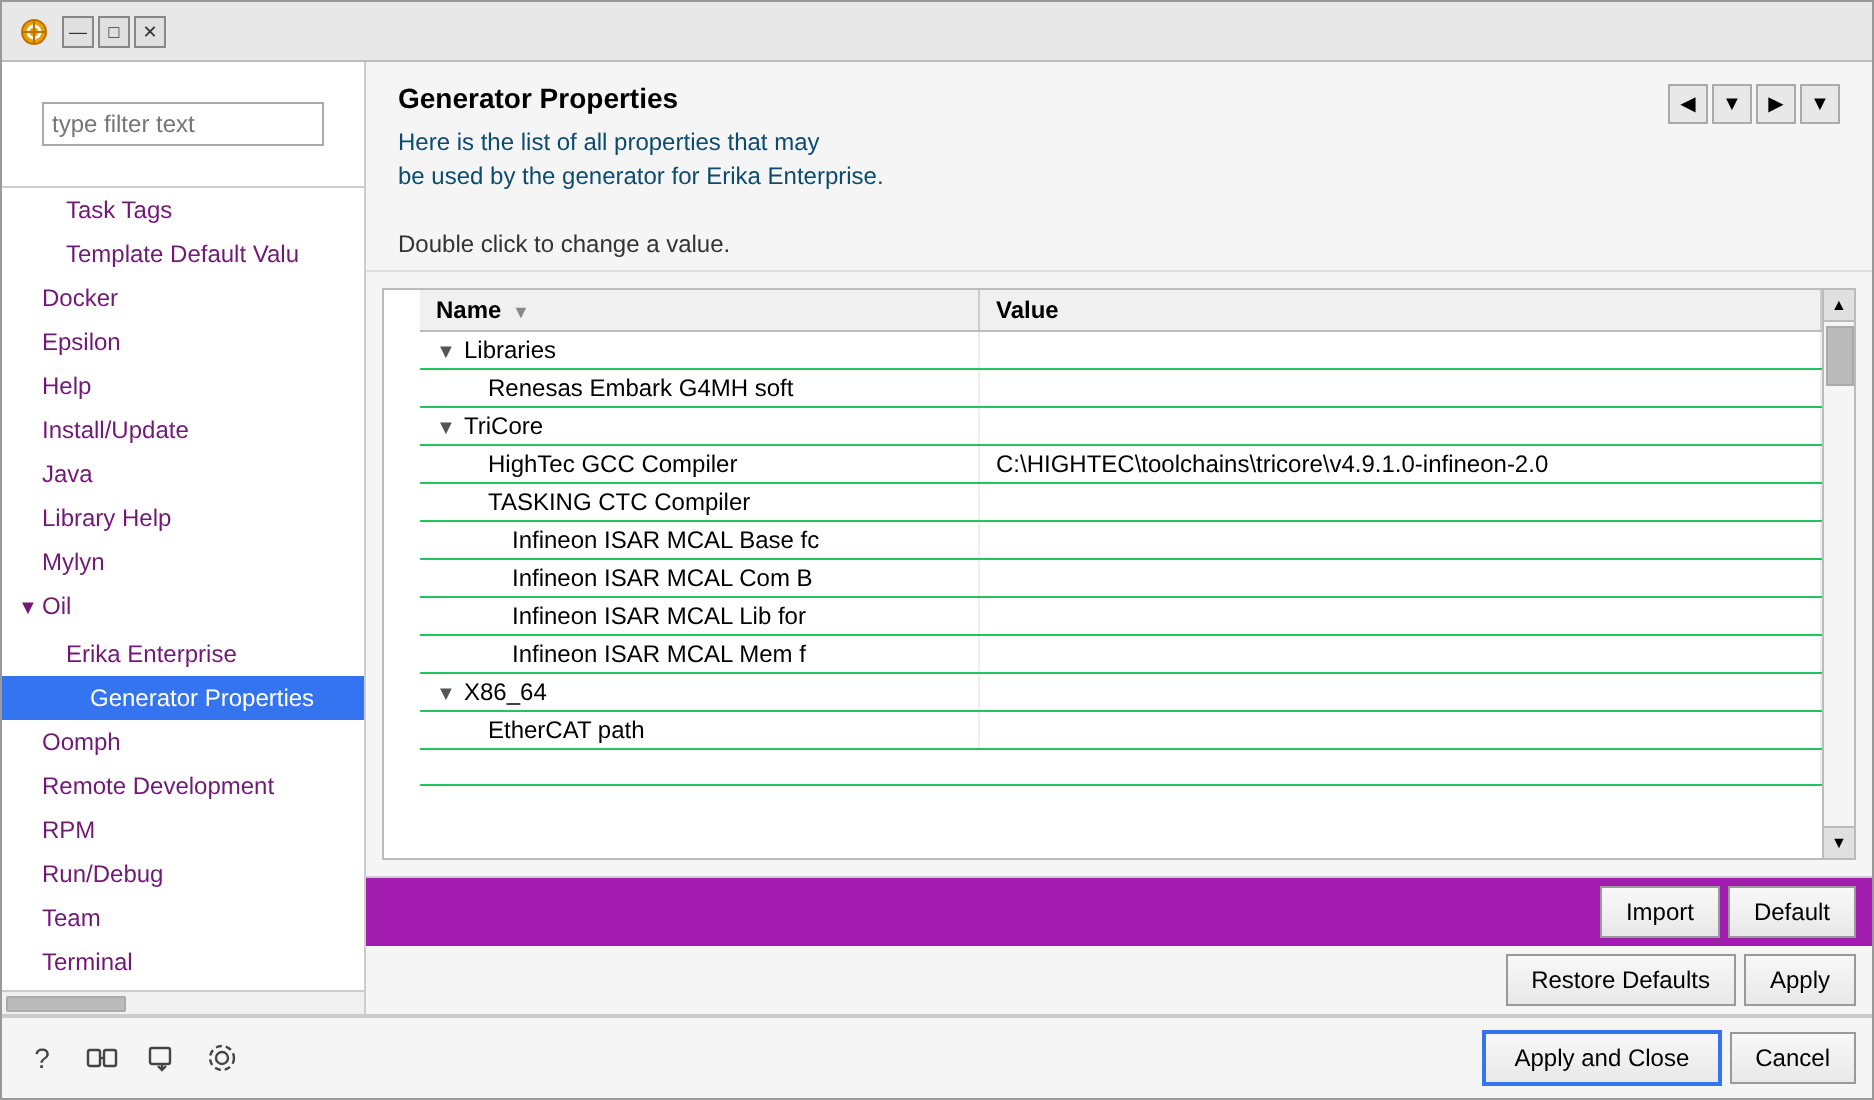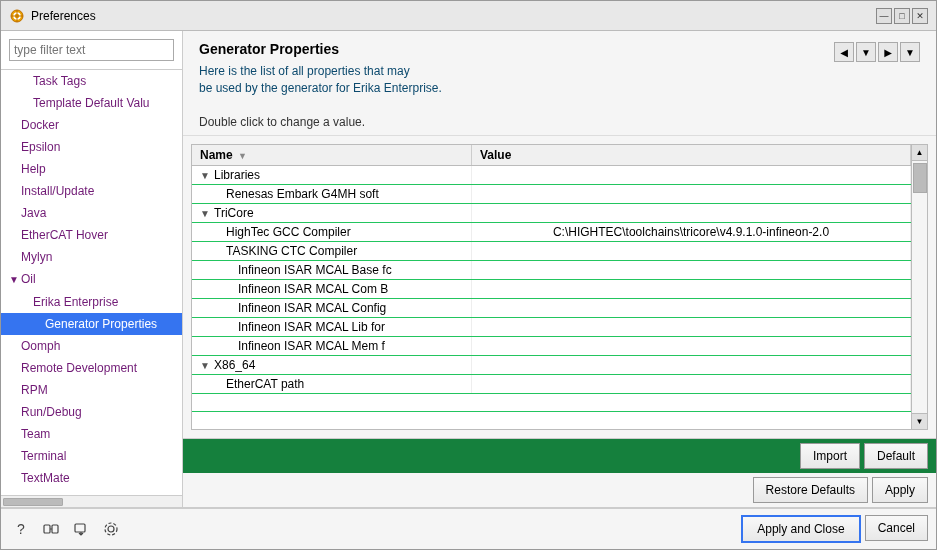--- a/index.html
+++ b/index.html
@@ -10,21 +10,21 @@
     .title-bar { background: #e8e8e8; height: 30px; display: flex; align-items: center; padding: 0 8px; border-bottom: 1px solid #bbb; flex-shrink: 0; }
     .title-bar-icon { width: 16px; height: 16px; margin-right: 6px; display: flex; align-items: center; justify-content: center; }
     .title-bar-text { flex: 1; font-size: 12px; font-weight: normal; color: #000; }
     .title-bar-buttons { display: flex; gap: 2px; }
     .title-btn { width: 16px; height: 16px; border: 1px solid #888; background: #e0e0e0; cursor: pointer; display: flex; align-items: center; justify-content: center; font-size: 9px; color: #333; }
 
     .content { display: flex; flex: 1; overflow: hidden; }
     
     
     .sidebar { width: 182px; background: #fff; border-right: 1px solid #ccc; display: flex; flex-direction: column; flex-shrink: 0; }
-    .search-box { padding: 8px; border-bottom: 1px solid #ccc; }
+    .search-box { padding: 20px; border-bottom: 1px solid #ccc; }
     .search-input { width: 100%; height: 22px; border: 1px solid #aaa; padding: 2px 4px; font-size: 12px; color: #888; }
     .tree { flex: 1; overflow-y: auto; overflow-x: hidden; }
     .tree-item { padding: 2px 4px 2px 8px; cursor: pointer; white-space: nowrap; overflow: hidden; text-overflow: ellipsis; color: #701a75; font-size: 12px; line-height: 18px; }
     .tree-item.selected { background: #3574f0; color: #fff; }
     .tree-item.indent1 { padding-left: 20px; }
     .tree-item.indent2 { padding-left: 32px; }
     .tree-expand { display: inline-block; width: 10px; margin-right: 2px; font-size: 10px; }
     .scrollbar-h { height: 12px; background: #f0f0f0; border-top: 1px solid #ccc; display: flex; align-items: center; padding: 0 2px; }
     .scrollbar-thumb-h { width: 60px; height: 8px; background: #bbb; border: 1px solid #aaa; border-radius: 1px; }
 
@@ -43,39 +43,39 @@
     
     .table-container { flex: 1; overflow: hidden; margin: 8px; border: 1px solid #bbb; background: #fff; display: flex; flex-direction: column; }
     .table-header { display: flex; background: #f0f0f0; border-bottom: 1px solid #bbb; flex-shrink: 0; }
     .th { padding: 3px 8px; font-weight: bold; font-size: 12px; color: #000; border-right: 1px solid #ccc; }
     .th.name-col { width: 280px; flex-shrink: 0; }
     .th.value-col { flex: 1; }
     .table-scroll { flex: 1; overflow-y: auto; overflow-x: hidden; }
     .table-row { display: flex; border-bottom: 1px solid #22c55e; min-height: 18px; }
     .td { padding: 2px 8px; font-size: 12px; color: #000; border-right: 1px solid #eee; overflow: hidden; text-overflow: ellipsis; white-space: nowrap; }
     .td.name-col { width: 280px; flex-shrink: 0; }
-    .td.value-col { flex: 1; text-align: center; }
+    .td.value-col { flex: 1; }
     .td.indent1 { padding-left: 20px; }
     .td.indent2 { padding-left: 32px; }
     .expand-icon { display: inline-block; width: 12px; margin-right: 2px; font-size: 10px; color: #555; }
     .table-scrollbar { width: 16px; background: #f0f0f0; border-left: 1px solid #bbb; flex-shrink: 0; display: flex; flex-direction: column; }
     .scrollbar-up { height: 16px; background: #e0e0e0; border-bottom: 1px solid #bbb; display: flex; align-items: center; justify-content: center; font-size: 8px; cursor: pointer; }
     .scrollbar-down { height: 16px; background: #e0e0e0; border-top: 1px solid #bbb; display: flex; align-items: center; justify-content: center; font-size: 8px; cursor: pointer; }
     .scrollbar-track { flex: 1; background: #f5f5f5; }
     .scrollbar-thumb { width: 14px; height: 30px; background: #bbb; border: 1px solid #aaa; margin: 2px 1px; }
 
     
-    .import-export-row { display: flex; justify-content: flex-end; gap: 4px; padding: 4px 8px; border-top: 1px solid #ccc; background: #15803d; flex-shrink: 0; }
+    .import-export-row { display: flex; justify-content: flex-end; gap: 4px; padding: 4px 8px; border-top: 1px solid #ccc; background: #a21caf; flex-shrink: 0; }
     .btn { height: 26px; padding: 0 12px; border: 1px solid #999; background: linear-gradient(to bottom, #f8f8f8, #e8e8e8); cursor: pointer; font-size: 12px; color: #000; }
     
     .footer { border-top: 1px solid #ccc; background: #f5f5f5; flex-shrink: 0; }
     .restore-apply-row { display: flex; justify-content: flex-end; gap: 4px; padding: 4px 8px; align-items: flex-end; }
     .bottom-buttons { display: flex; align-items: center; justify-content: space-between; padding: 6px 8px; border-top: 1px solid #ccc; }
     .bottom-left { display: flex; gap: 6px; align-items: center; }
-    .bottom-right { display: flex; gap: 4px; }
+    .bottom-right { display: flex; gap: 4px; align-items: center; }
     .icon-btn { width: 24px; height: 24px; border: 1px solid transparent; background: transparent; cursor: pointer; display: flex; align-items: center; justify-content: center; font-size: 14px; color: #444; }
     .apply-close-btn { height: 28px; padding: 0 14px; border: 2px solid #3574f0; background: linear-gradient(to bottom, #f8f8f8, #e8e8e8); cursor: pointer; font-size: 12px; color: #000; }
 
     
     .tree::-webkit-scrollbar, .table-scroll::-webkit-scrollbar { width: 12px; }
     .tree::-webkit-scrollbar-track, .table-scroll::-webkit-scrollbar-track { background: #f0f0f0; border-left: 1px solid #ddd; }
     .tree::-webkit-scrollbar-thumb, .table-scroll::-webkit-scrollbar-thumb { background: #bbb; border: 1px solid #aaa; }
   </style>
 </head>
 <body>
@@ -84,21 +84,20 @@
 
   <div class="title-bar">
     <div class="title-bar-icon">
       <svg width="16" height="16" viewBox="0 0 16 16">
         <circle cx="8" cy="8" r="6" fill="#e8a000" stroke="#c07000" stroke-width="1"></circle>
         <circle cx="8" cy="8" r="3" fill="none" stroke="#fff" stroke-width="1.5"></circle>
         <line x1="8" y1="2" x2="8" y2="14" stroke="#c07000" stroke-width="1"></line>
         <line x1="2" y1="8" x2="14" y2="8" stroke="#c07000" stroke-width="1"></line>
       </svg>
     </div>
-    <span class="title-bar-text">Preferences</span>
     <div class="title-bar-buttons">
       <button class="title-btn">—</button>
       <button class="title-btn">□</button>
       <button class="title-btn">✕</button>
     </div>
   </div>
 
   <div class="content">
 
     <div class="sidebar">
@@ -106,21 +105,21 @@
         <input class="search-input" type="text" placeholder="type filter text" style="">
       </div>
       <div class="tree" id="tree-container">
           <div class="tree-item indent1"><span class="tree-expand"></span><span>Task Tags</span></div>
           <div class="tree-item indent1"><span class="tree-expand"></span><span>Template Default Valu</span></div>
           <div class="tree-item"><span class="tree-expand"></span><span>Docker</span></div>
           <div class="tree-item"><span class="tree-expand"></span><span>Epsilon</span></div>
           <div class="tree-item"><span class="tree-expand"></span><span>Help</span></div>
           <div class="tree-item"><span class="tree-expand"></span><span>Install/Update</span></div>
           <div class="tree-item"><span class="tree-expand"></span><span>Java</span></div>
-          <div class="tree-item"><span class="tree-expand"></span><span>EtherCAT Hover</span></div>
+          <div class="tree-item"><span class="tree-expand"></span><span>Library Help</span></div>
           <div class="tree-item"><span class="tree-expand"></span><span>Mylyn</span></div>
           <div class="tree-item"><span class="tree-expand">▼</span><span>Oil</span></div>
           <div class="tree-item indent1"><span class="tree-expand"></span><span>Erika Enterprise</span></div>
           <div class="tree-item indent2 selected"><span class="tree-expand"></span><span>Generator Properties</span></div>
           <div class="tree-item"><span class="tree-expand"></span><span>Oomph</span></div>
           <div class="tree-item"><span class="tree-expand"></span><span>Remote Development</span></div>
           <div class="tree-item"><span class="tree-expand"></span><span>RPM</span></div>
           <div class="tree-item"><span class="tree-expand"></span><span>Run/Debug</span></div>
           <div class="tree-item"><span class="tree-expand"></span><span>Team</span></div>
           <div class="tree-item"><span class="tree-expand"></span><span>Terminal</span></div>
@@ -143,21 +142,21 @@
           </div>
         </div>
         <div class="panel-desc">
           <div>Here is the list of all properties that may</div>
           <div>be used by the generator for Erika Enterprise.</div>
         </div>
         <div class="panel-hint">Double click to change a value.</div>
       </div>
 
       <div class="table-container" style="display:flex; flex-direction: row;">
-        <div style="flex:1; display:flex; flex-direction:column; overflow:hidden;">
+        <div style="flex:1; display:flex; flex-direction:column; overflow:hidden;margin-left:18px;">
           <div class="table-header">
             <div class="th name-col">
               <span>Name</span>
               <span style="font-size:9px; margin-left:2px; color:#888;">▼</span>
             </div>
             <div class="th value-col">
               <span>Value</span>
             </div>
           </div>
           <div class="table-scroll" id="table-rows-container">
@@ -180,24 +179,20 @@
               <div class="table-row">
                 <div class="td name-col indent1"><span class="expand-icon"></span><span>TASKING CTC Compiler</span></div>
                 <div class="td value-col"></div>
               </div>
               <div class="table-row">
                 <div class="td name-col indent2"><span class="expand-icon"></span><span>Infineon ISAR MCAL Base fc</span></div>
                 <div class="td value-col"></div>
               </div>
               <div class="table-row">
                 <div class="td name-col indent2"><span class="expand-icon"></span><span>Infineon ISAR MCAL Com B</span></div>
-                <div class="td value-col"></div>
-              </div>
-              <div class="table-row">
-                <div class="td name-col indent2"><span class="expand-icon"></span><span>Infineon ISAR MCAL Config</span></div>
                 <div class="td value-col"></div>
               </div>
               <div class="table-row">
                 <div class="td name-col indent2"><span class="expand-icon"></span><span>Infineon ISAR MCAL Lib for</span></div>
                 <div class="td value-col"></div>
               </div>
               <div class="table-row">
                 <div class="td name-col indent2"><span class="expand-icon"></span><span>Infineon ISAR MCAL Mem f</span></div>
                 <div class="td value-col"></div>
               </div>

